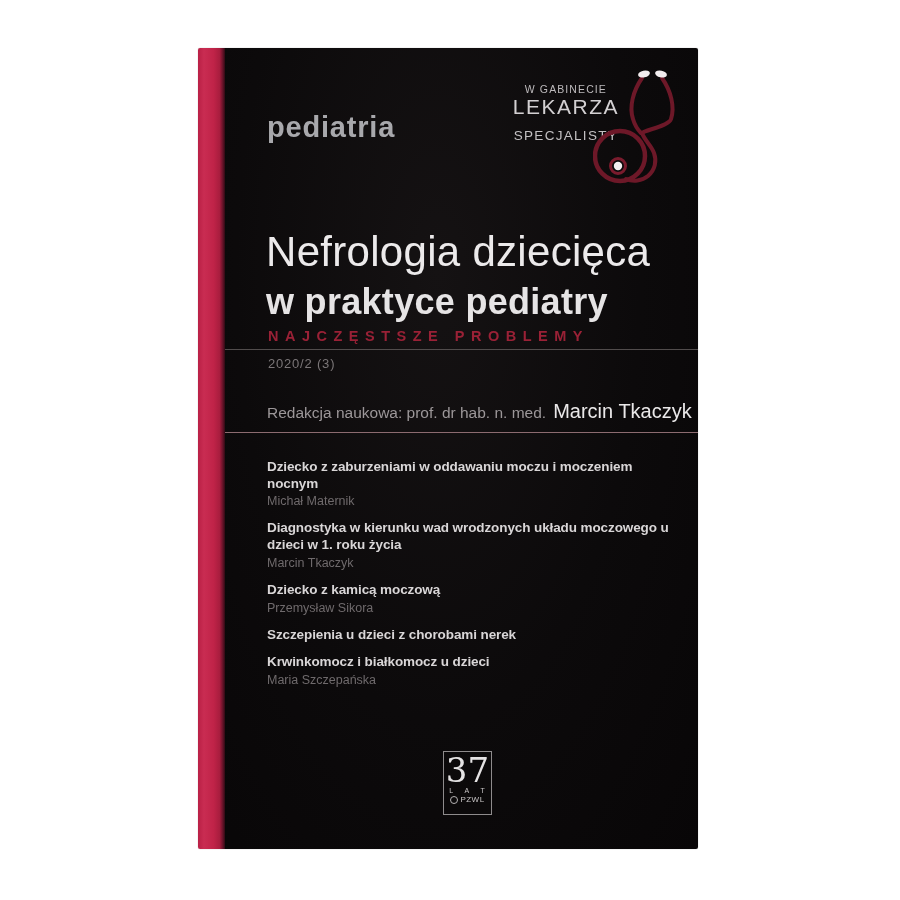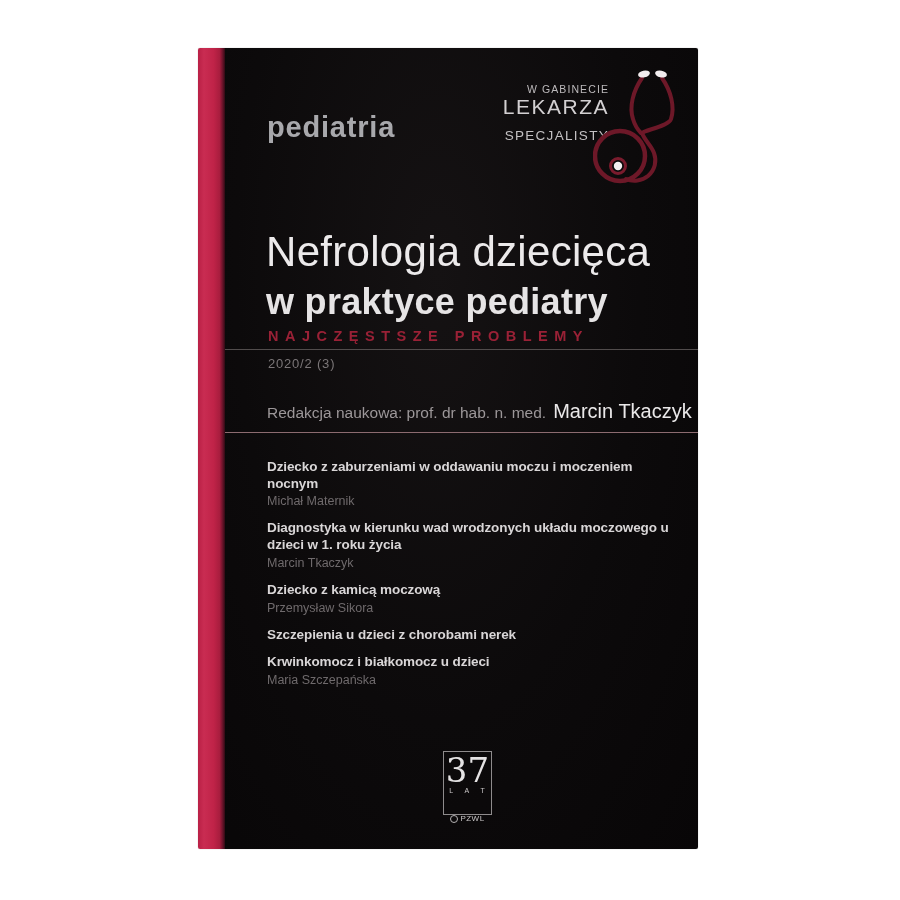--- a/index.html
+++ b/index.html
@@ -21,21 +21,21 @@
   }
   .cover{
     position:relative;flex:1;height:100%;
     background:radial-gradient(ellipse at 45% 28%, #151213 0%, #0c0a0b 55%, #080607 100%);
   }
   .series{
     position:absolute;left:42px;top:63px;
     font-size:29px;font-weight:bold;letter-spacing:.8px;color:#a8a8ac;
   }
   .brand-text{
-    position:absolute;right:89px;top:36px;text-align:right;color:#ccc9cb;line-height:1.05;
+    position:absolute;right:79px;top:36px;text-align:center;color:#ccc9cb;line-height:1.05;
   }
   .brand-line1{font-size:10.5px;letter-spacing:1.1px;color:#bdbabc;}
   .brand-line2{font-size:21px;letter-spacing:1.5px;color:#d3d0d2;margin-top:1px;}
   .brand-line3{font-size:13.5px;letter-spacing:1.3px;color:#c3c0c2;margin-top:11px;}
   .steth{position:absolute;right:-5px;top:7px;width:110px;height:140px;}
   .title1{
     position:absolute;left:41px;top:180px;margin:0;
     font-size:42px;font-weight:normal;color:#eceaeb;letter-spacing:.3px;
   }
   .title2{
@@ -59,21 +59,21 @@
   .chapters{position:absolute;left:42px;top:411px;width:402px;}
   .chapter{margin-bottom:11px;}
   .ch-title{font-size:13.5px;font-weight:bold;color:#d9d6d7;line-height:1.24;letter-spacing:-.1px;}
   .ch-authors{font-size:12.5px;color:#6f6a6c;line-height:1.2;margin-top:2px;}
   .pub-logo{
     position:absolute;left:218px;top:703px;width:47px;height:62px;
     border:1px solid #8e8b8c;text-align:center;color:#e5e3e4;
   }
   .pub-75{font-family:"DejaVu Serif",serif;font-size:34px;line-height:.95;margin-top:2px;color:#e5e3e4;}
   .pub-lat{font-size:7px;letter-spacing:5px;color:#cac7c8;margin-top:1px;padding-left:4px;}
-  .pub-row{display:flex;align-items:center;justify-content:center;gap:2px;margin-top:20px;}
+  .pub-row{display:flex;align-items:center;justify-content:center;gap:2px;margin-top:1px;}
   .pub-circ{display:inline-block;width:6px;height:6px;border:1px solid #b5b2b3;border-radius:50%;}
   .pub-name{font-size:8px;letter-spacing:.5px;color:#c9c6c7;}
 </style>
 </head>
 <body>
 
 <div class="book">
   <div class="spine"></div>
   <div class="cover">
 

